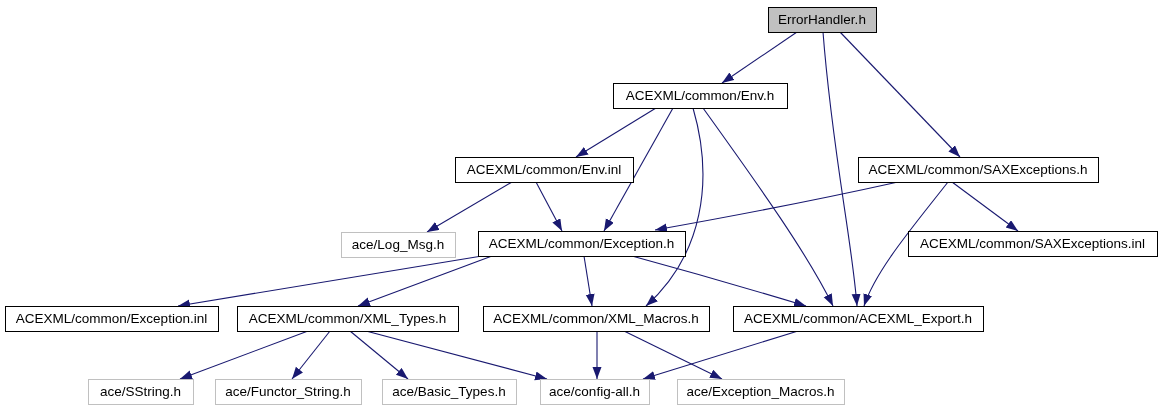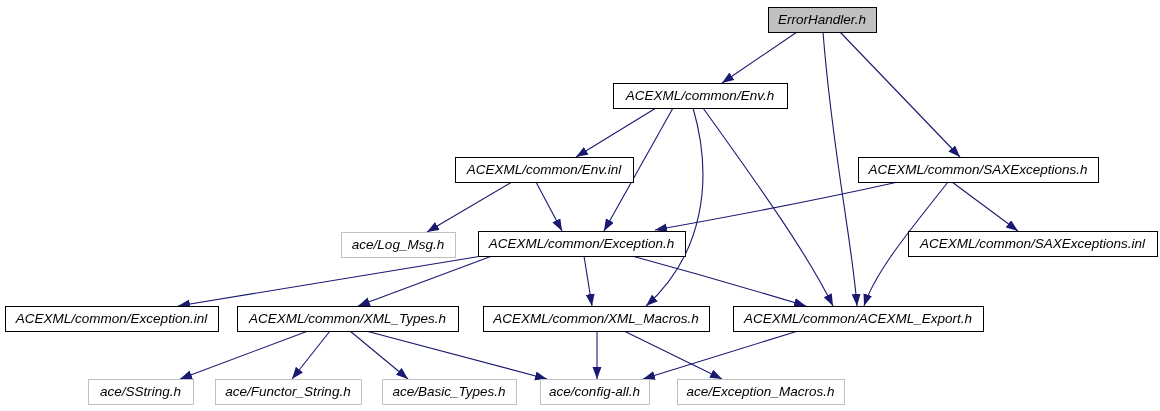--- a/index.html
+++ b/index.html
@@ -6,21 +6,20 @@
     margin: 0;
     padding: 0;
     background: #ffffff;
   }
   #stage {
     position: relative;
     width: 1064px;
     height: 411px;
     background: #ffffff;
     font-family: "Liberation Sans", "DejaVu Sans", sans-serif;
-    font-style: italic;
   }
   #graph-svg {
     display: block;
     width: 1160px;
     height: 411px;
   }
   .node-label {
     font-family: "Liberation Sans", "DejaVu Sans", sans-serif;
     font-size: 13.5px;
     fill: #000000;

